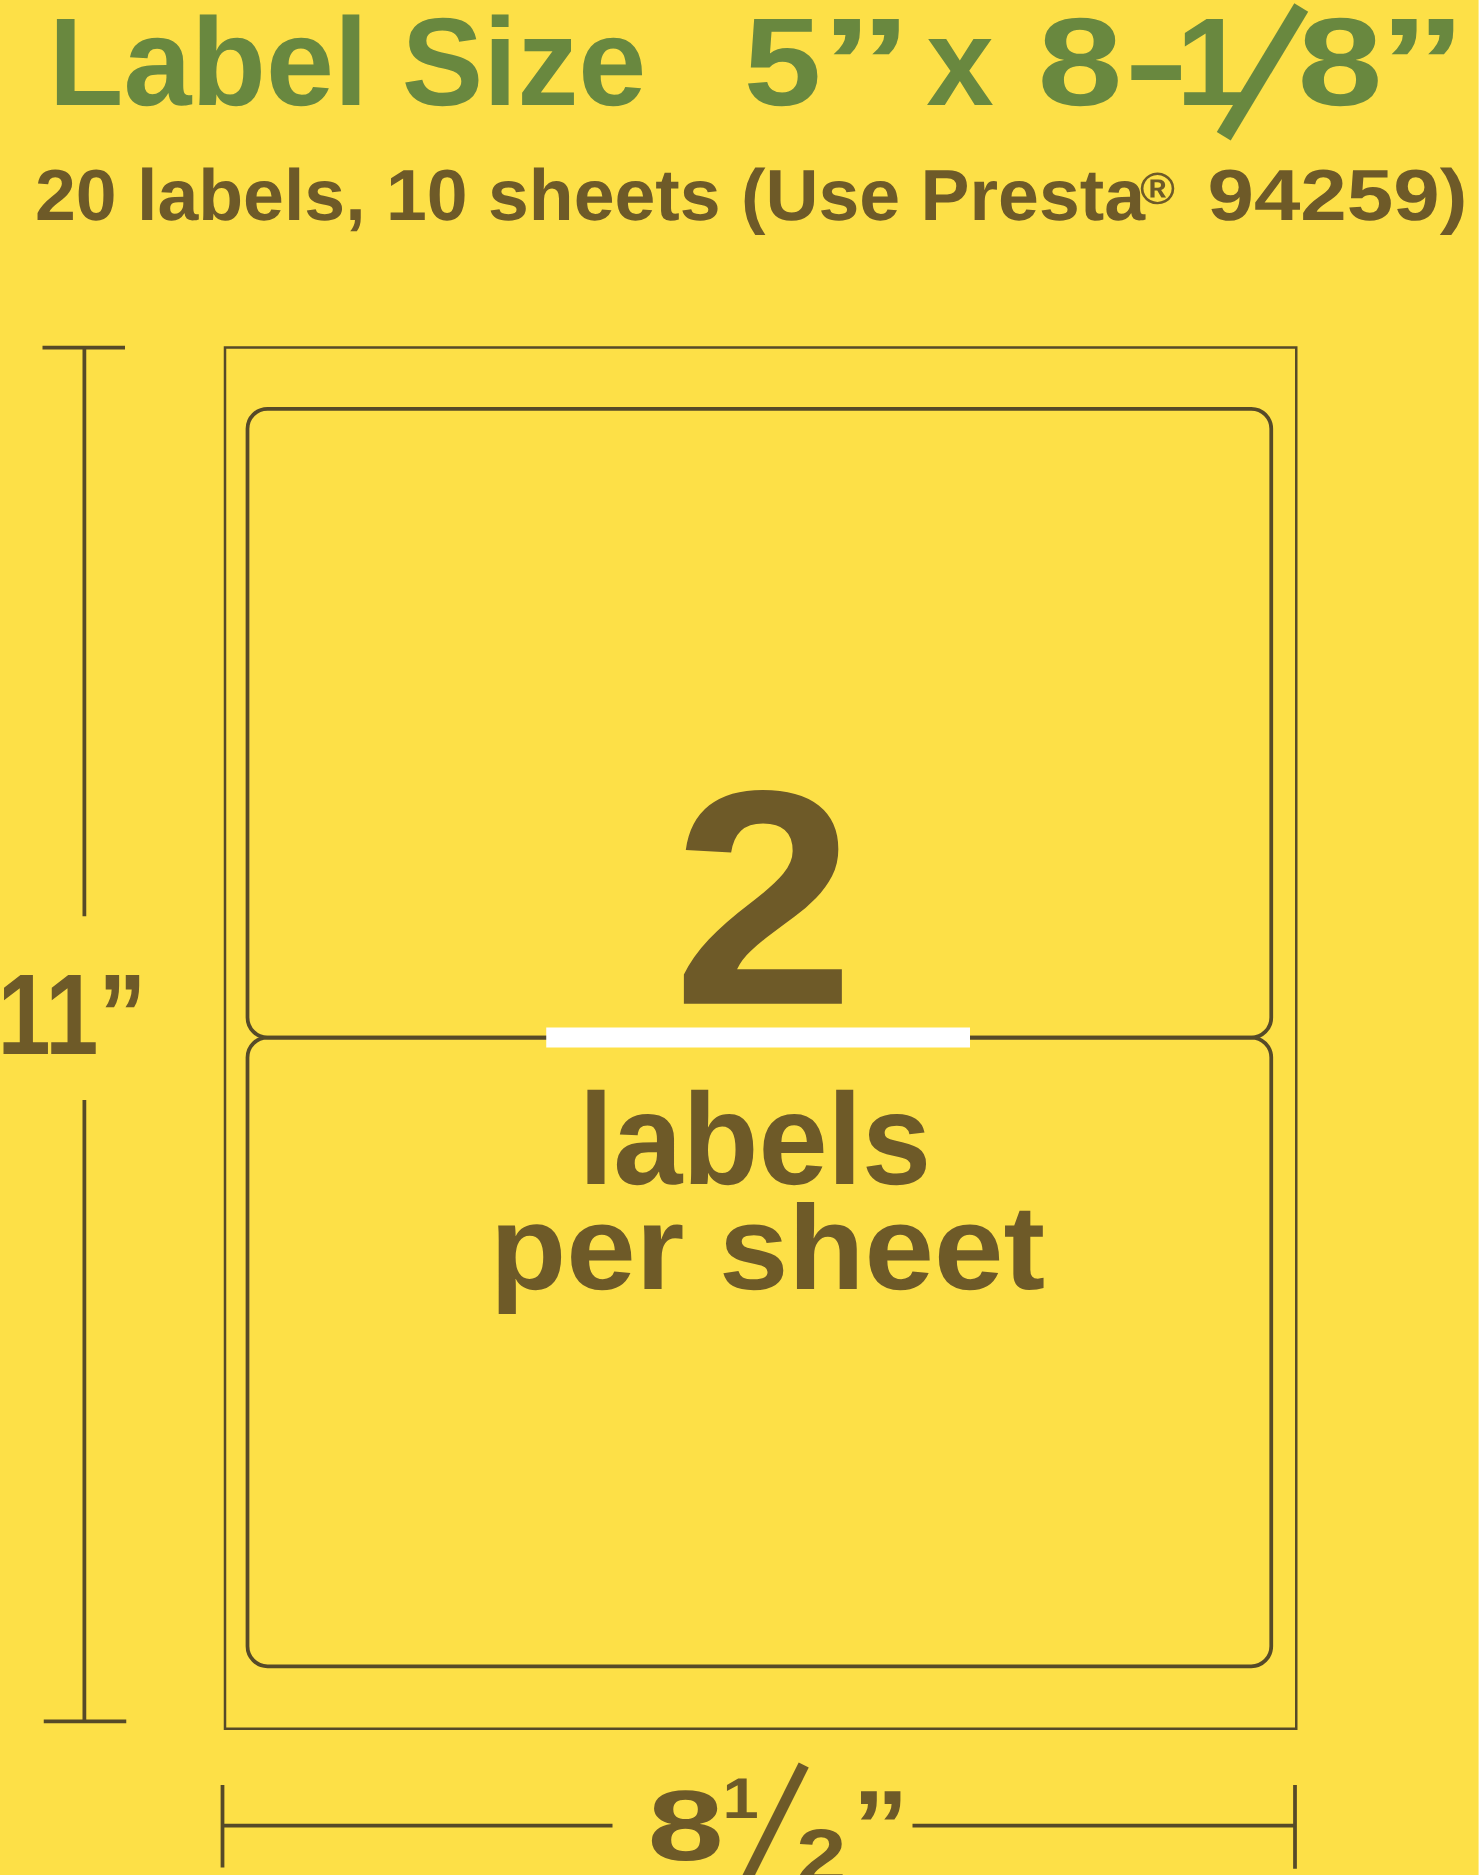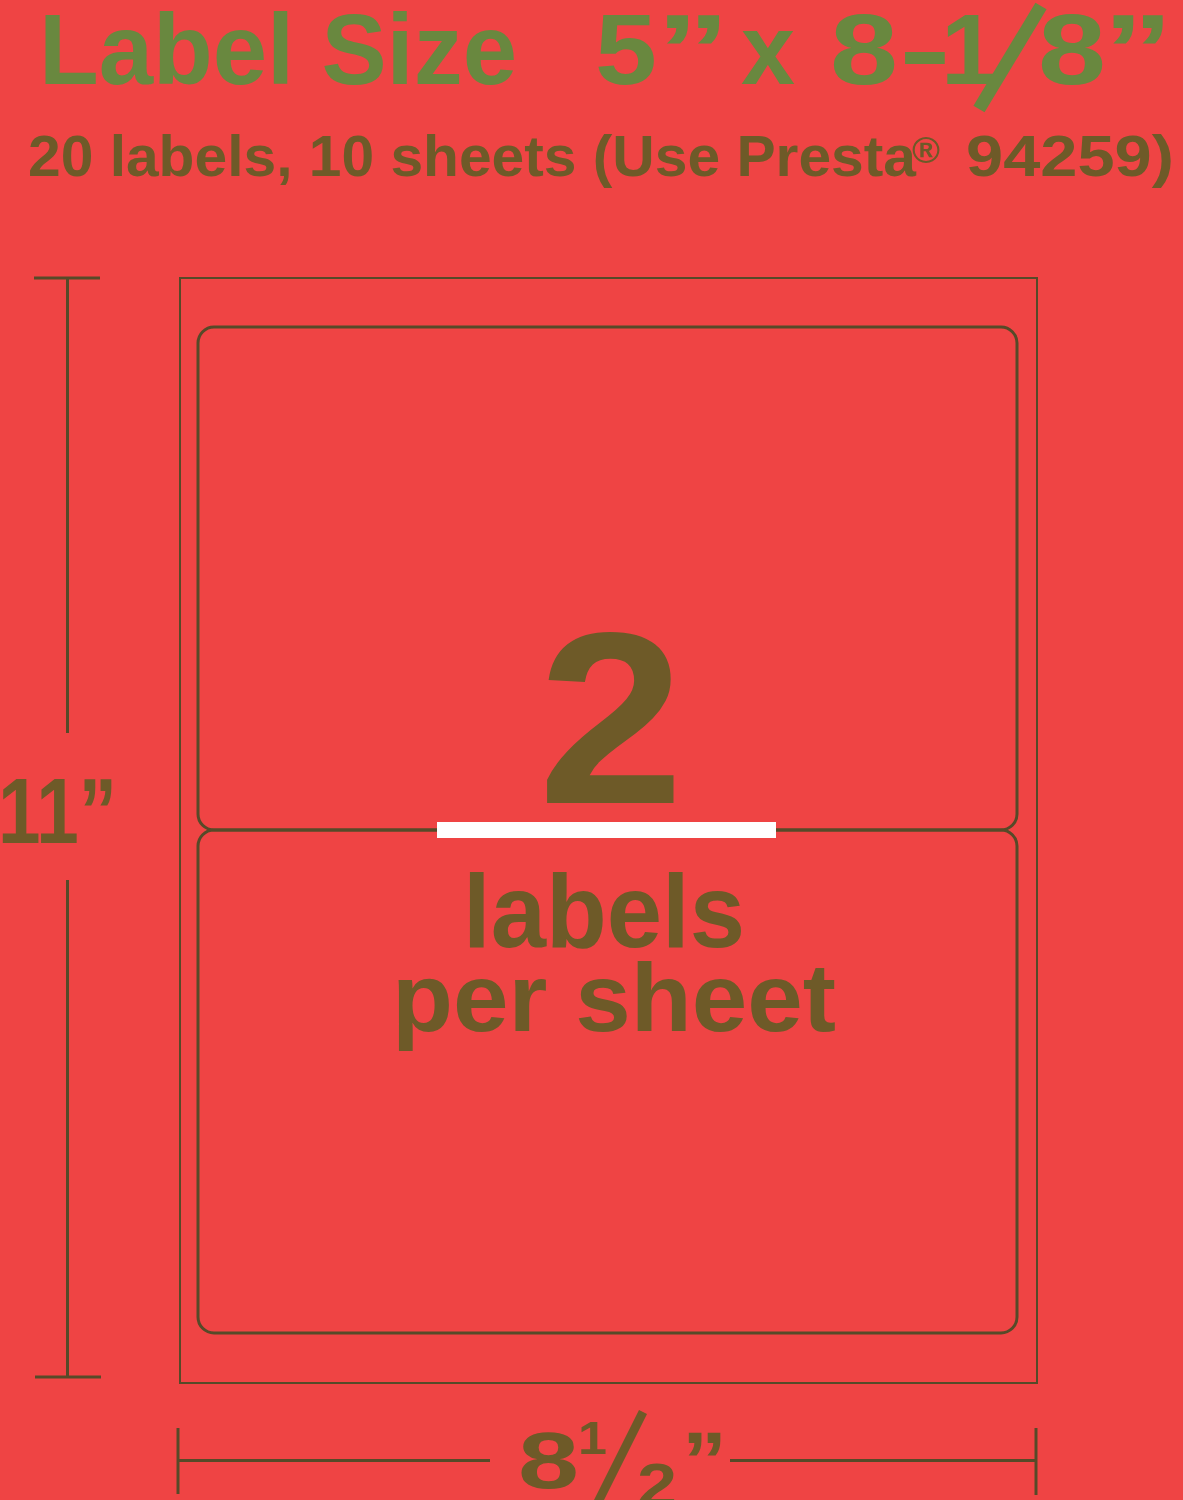--- a/index.html
+++ b/index.html
@@ -1,16 +1,16 @@
 <!DOCTYPE html>
 <html><head>
 <meta charset="utf-8">
 <style>
   html,body{margin:0;padding:0;background:#ffffff;}
-  #page{position:relative;width:1183px;height:1500px;background:#ef4444;overflow:hidden;
+  #page{position:relative;width:1183px;height:1500px;background:#fde047;overflow:hidden;
         font-family:"Liberation Sans", sans-serif;}
   svg{position:absolute;left:0;top:0;}
   text{font-family:"Liberation Sans", sans-serif;font-weight:bold;}
 </style>
 </head>
 <body>
 <div id="page">
 <svg width="1183" height="1500" viewBox="0 0 1183 1500">
 
   <text x="39" y="84" font-size="100" fill="#69883f" textLength="478" lengthAdjust="spacingAndGlyphs">Label Size</text>

